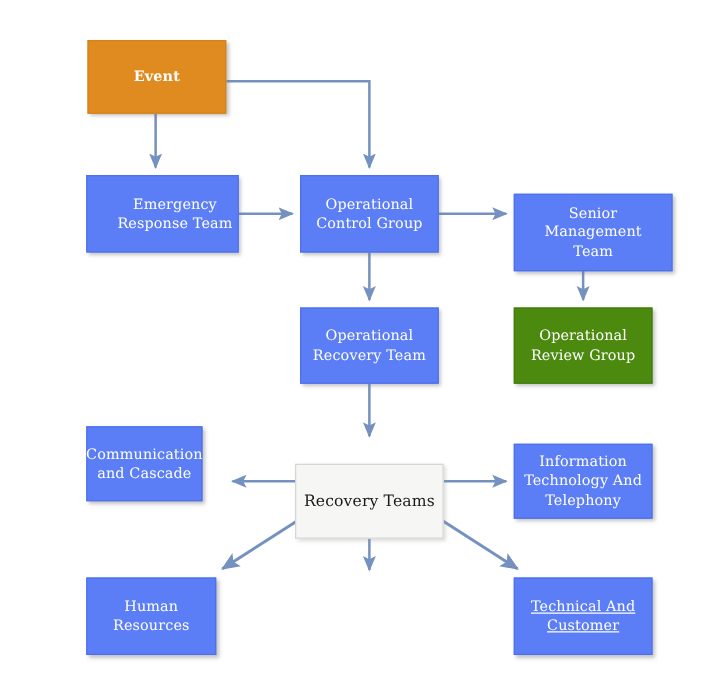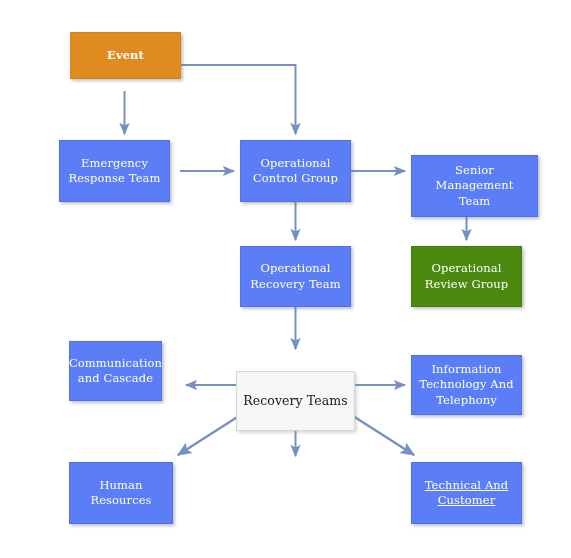--- a/index.html
+++ b/index.html
@@ -92,25 +92,25 @@
         <polyline points="466.5,202 466.5,240" fill="none" stroke="#7491c0" stroke-width="2" stroke-linejoin="miter" marker-end="url(#arrowhead)"></polyline>
         <polyline points="295.5,307 295.5,349" fill="none" stroke="#7491c0" stroke-width="2" stroke-linejoin="miter" marker-end="url(#arrowhead)"></polyline>
         <polyline points="236,385 186,385" fill="none" stroke="#7491c0" stroke-width="2" stroke-linejoin="miter" marker-end="url(#arrowhead)"></polyline>
         <polyline points="355,385 405,385" fill="none" stroke="#7491c0" stroke-width="2" stroke-linejoin="miter" marker-end="url(#arrowhead)"></polyline>
         <polyline points="295.5,415 295.5,456" fill="none" stroke="#7491c0" stroke-width="2" stroke-linejoin="miter" marker-end="url(#arrowhead)"></polyline>
         <polyline points="242,414 178,455" fill="none" stroke="#7491c0" stroke-width="2.4" stroke-linejoin="miter" marker-end="url(#arrowhead)"></polyline>
         <polyline points="350,414 414,455" fill="none" stroke="#7491c0" stroke-width="2.4" stroke-linejoin="miter" marker-end="url(#arrowhead)"></polyline>
       </g>
   </svg>
 
-  <div class="node orange" style="left: 70px; top: 32px; width: 111px; height: 47px;">
+  <div class="node orange" style="left: 70px; top: 32px; width: 111px; height: 59px;">
     <span class="lbl">Event</span>
   </div>
 
-  <div class="node blue" style="left: 59px; top: 140px; width: 111px; height: 62px;">
+  <div class="node blue" style="left: 69px; top: 140px; width: 122px; height: 62px; justify-content: flex-end;">
     <span class="lbl">Emergency
 Response Team</span>
   </div>
 
   <div class="node blue" style="left: 240px; top: 140px; width: 111px; height: 62px;">
     <span class="lbl">Operational
 Control Group</span>
   </div>
 
   <div class="node blue" style="left: 411px; top: 155px; width: 127px; height: 62px;">

